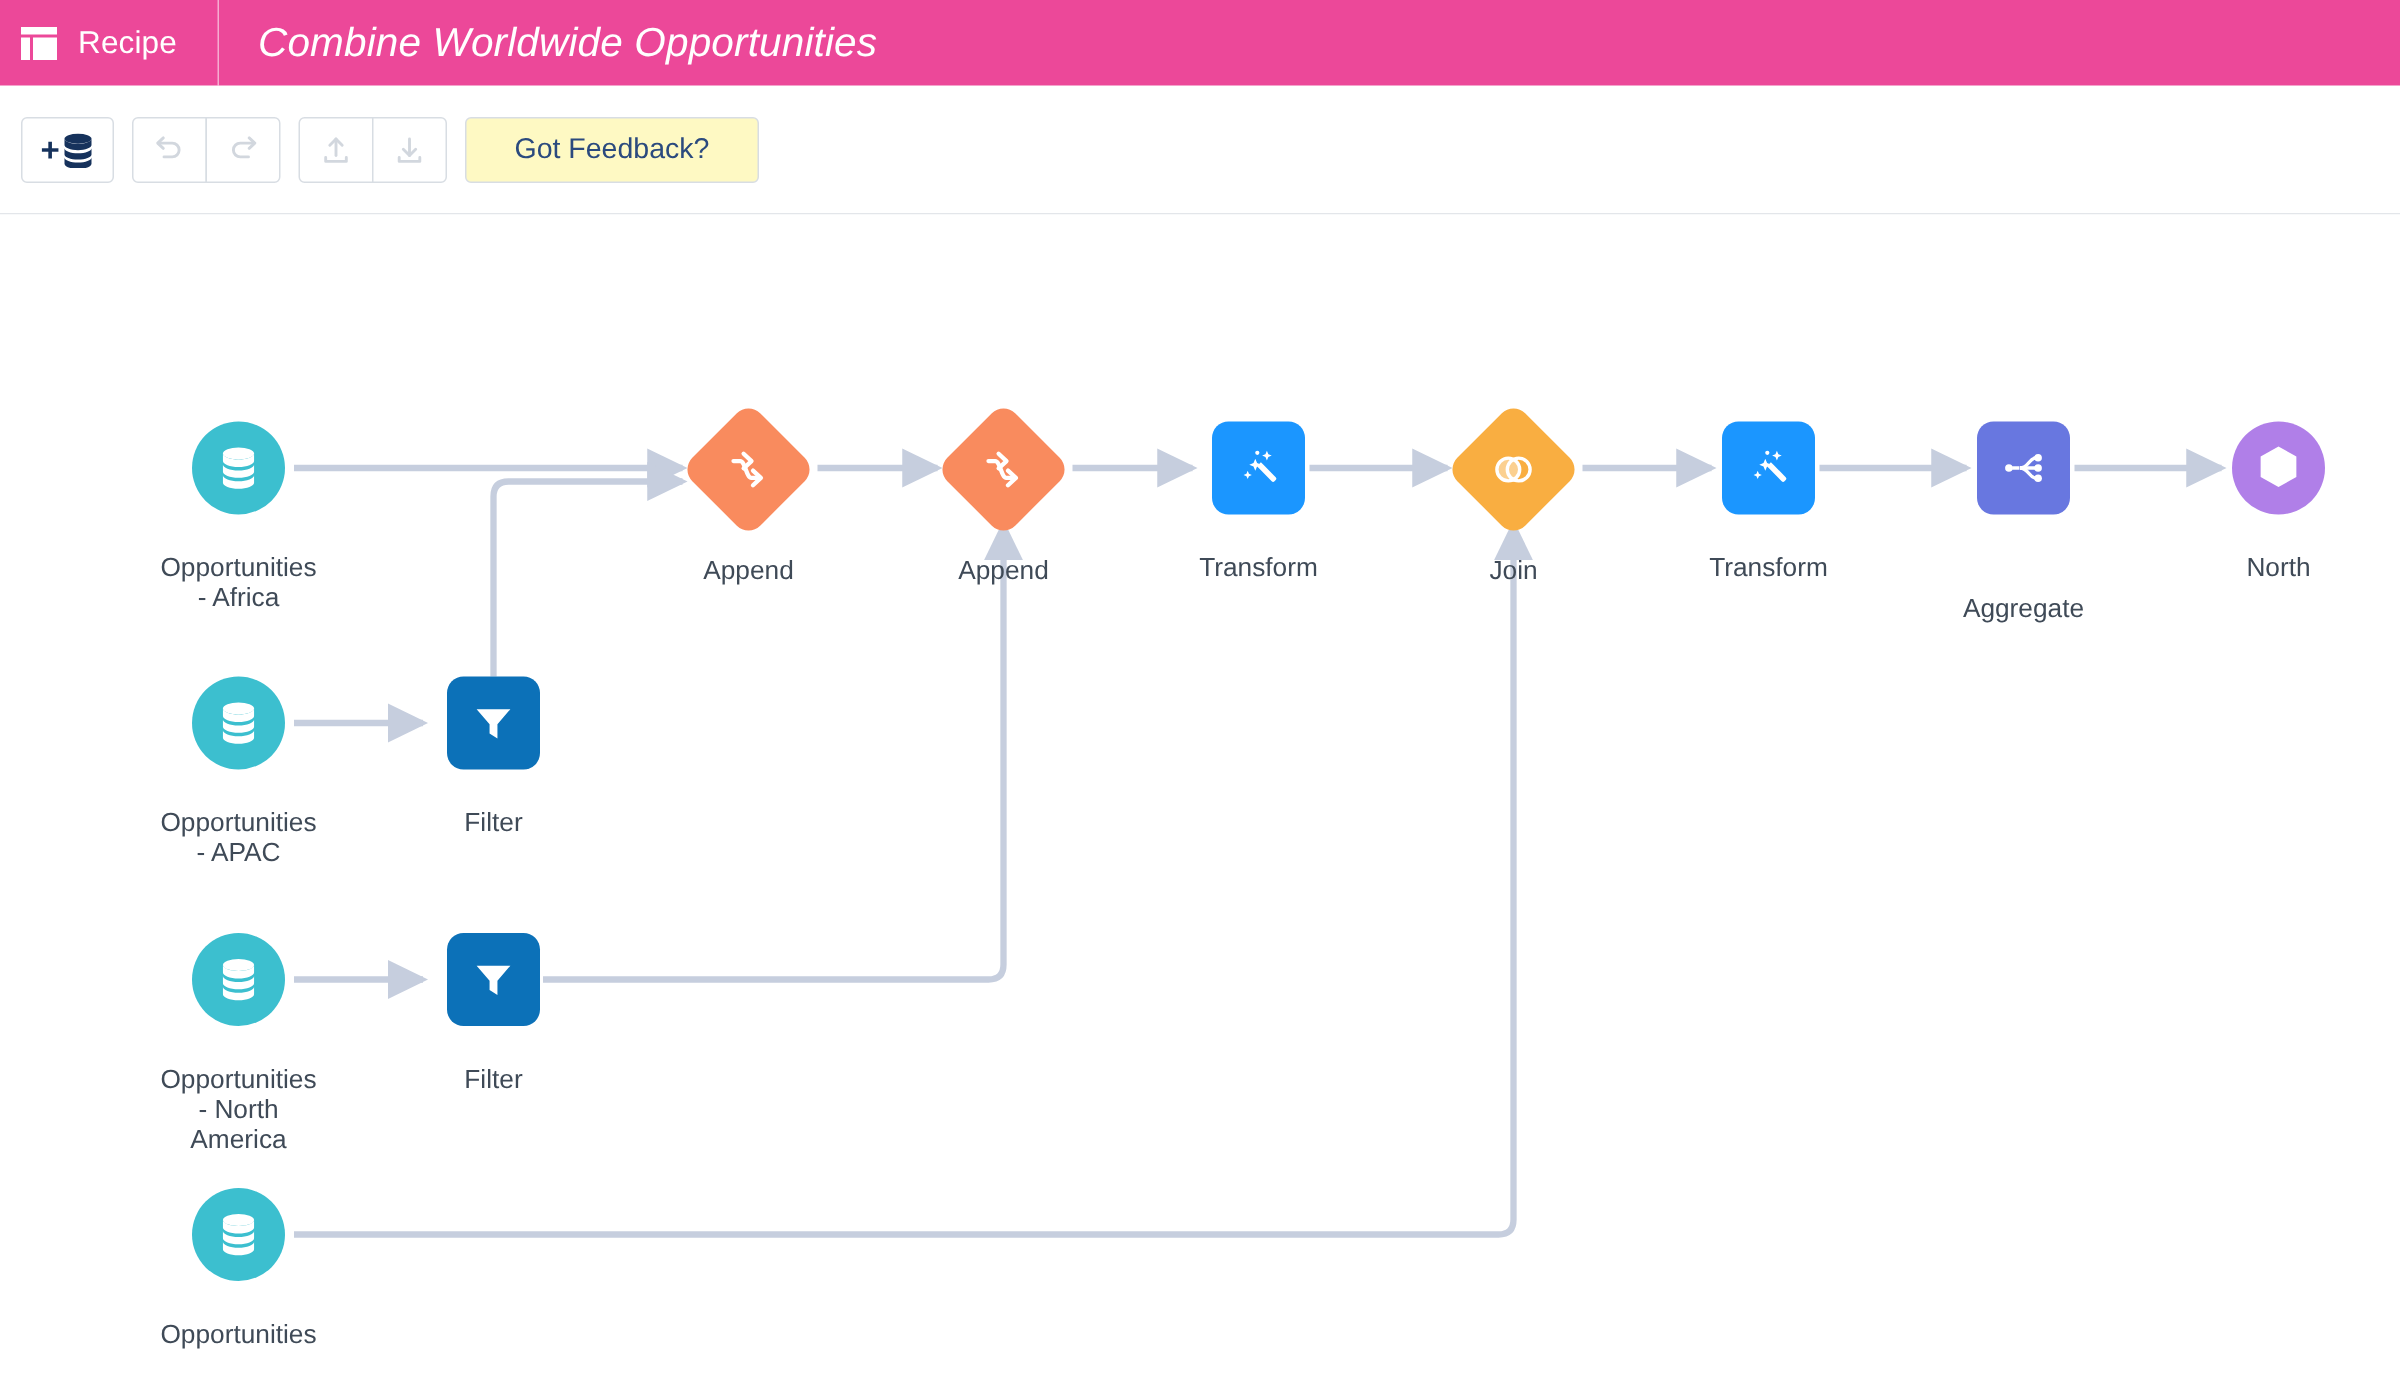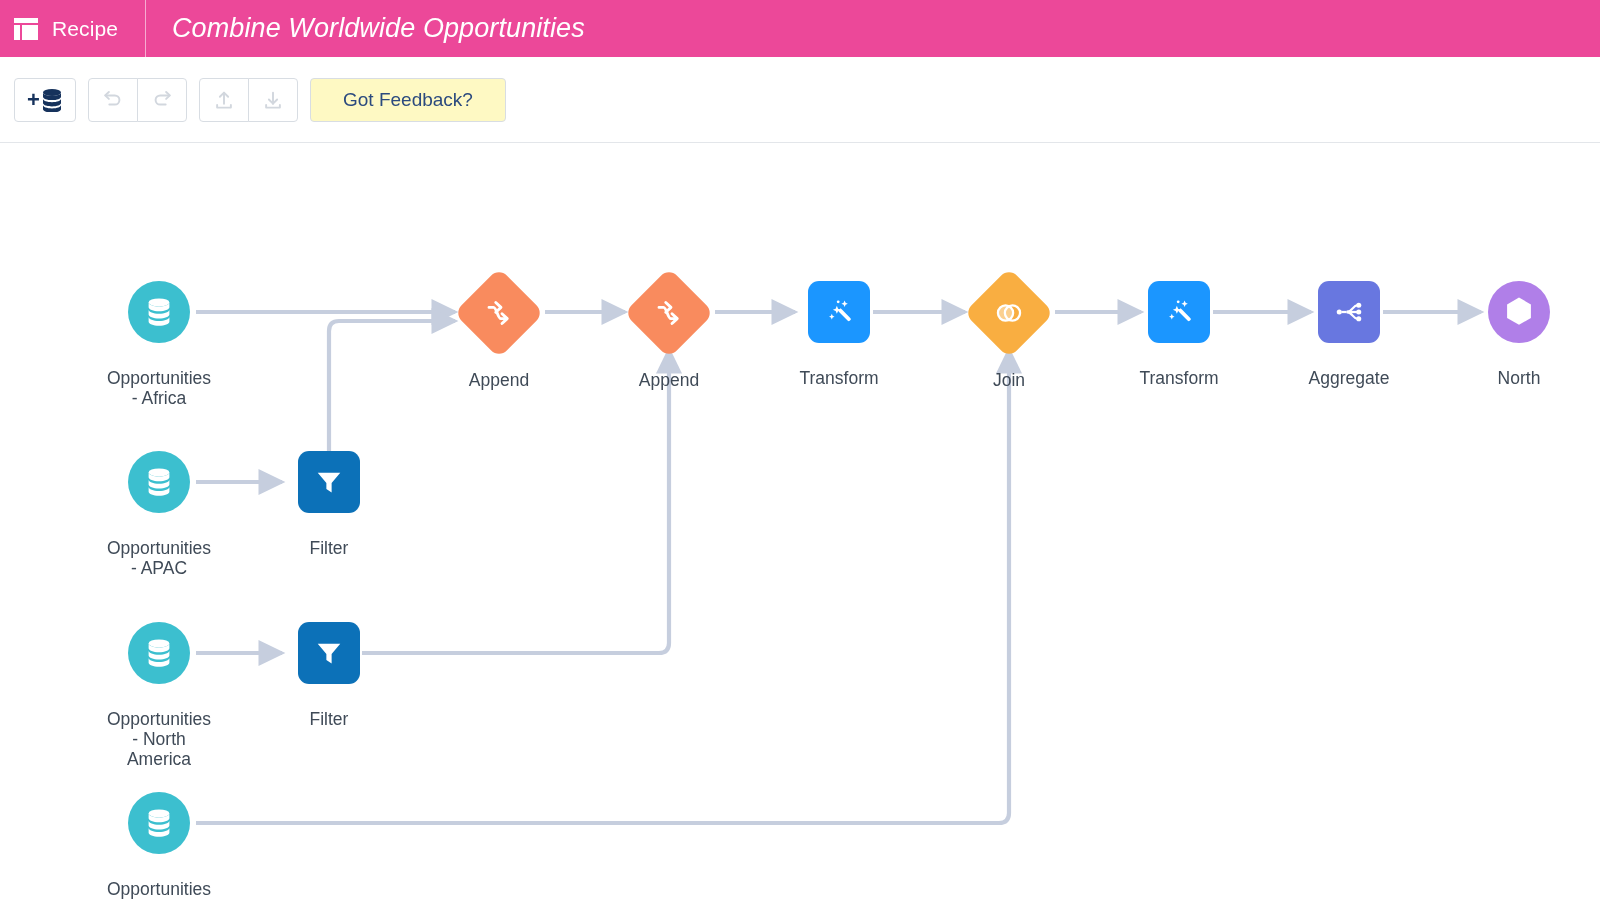--- a/index.html
+++ b/index.html
@@ -397,21 +397,21 @@
         <path d="M13.2 9.1 L14.6 10.5 L20.6 16.6 a1 1 0 0 1 0 1.4 l-0.6 0.6 a1 1 0 0 1 -1.4 0 L12.6 12.5 L11.2 11.1 z" fill="#fff"></path>
         <path d="M10.4 7.4l.9 2.1 2.1.9-2.1.9-.9 2.1-.9-2.1-2.1-.9 2.1-.9z" fill="#fff"></path>
         <path d="M16.2 3.4l.72 1.68L18.6 5.8l-1.68.72L16.2 8.2l-.72-1.68L13.8 5.8l1.68-.72z" fill="#fff"></path>
         <path d="M6.6 13.4l.62 1.45 1.45.62-1.45.62-.62 1.45-.62-1.45-1.45-.62 1.45-.62z" fill="#fff"></path>
         <circle cx="11.4" cy="4.4" r="1.05" fill="#fff"></circle>
       </svg>
     </div>
     <div class="node-label">Transform</div>
   </div>
 
-  <div class="node" style="left:1349px; top:138px;">
+  <div class="node" style="left:1349px; top:138px;gap:27px;">
     <div class="node-shape shape-rounded" style="background:#6877E0;">
       <svg width="32" height="32" viewBox="0 0 24 24" fill="none" stroke="#fff" stroke-width="1.7">
         <path d="M6.3 12h3.6"></path>
         <path d="M10.2 12c4.4 0 4.6-5.1 8.2-5.1"></path>
         <path d="M10.2 12c4.4 0 4.6 5.1 8.2 5.1"></path>
         <path d="M10.2 12h8.2"></path>
         <circle cx="4.7" cy="12" r="1.9" fill="#fff" stroke="none"></circle>
         <circle cx="19.3" cy="6.9" r="1.9" fill="#fff" stroke="none"></circle>
         <circle cx="19.3" cy="12" r="1.9" fill="#fff" stroke="none"></circle>
         <circle cx="19.3" cy="17.1" r="1.9" fill="#fff" stroke="none"></circle>

